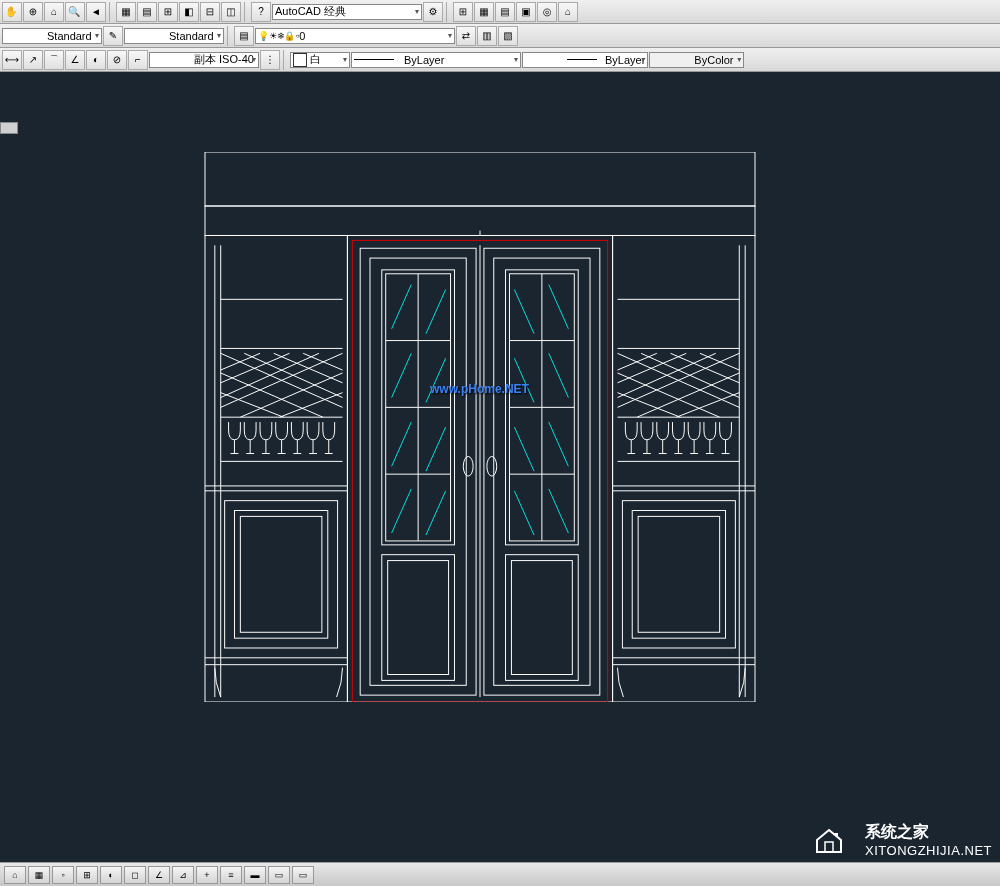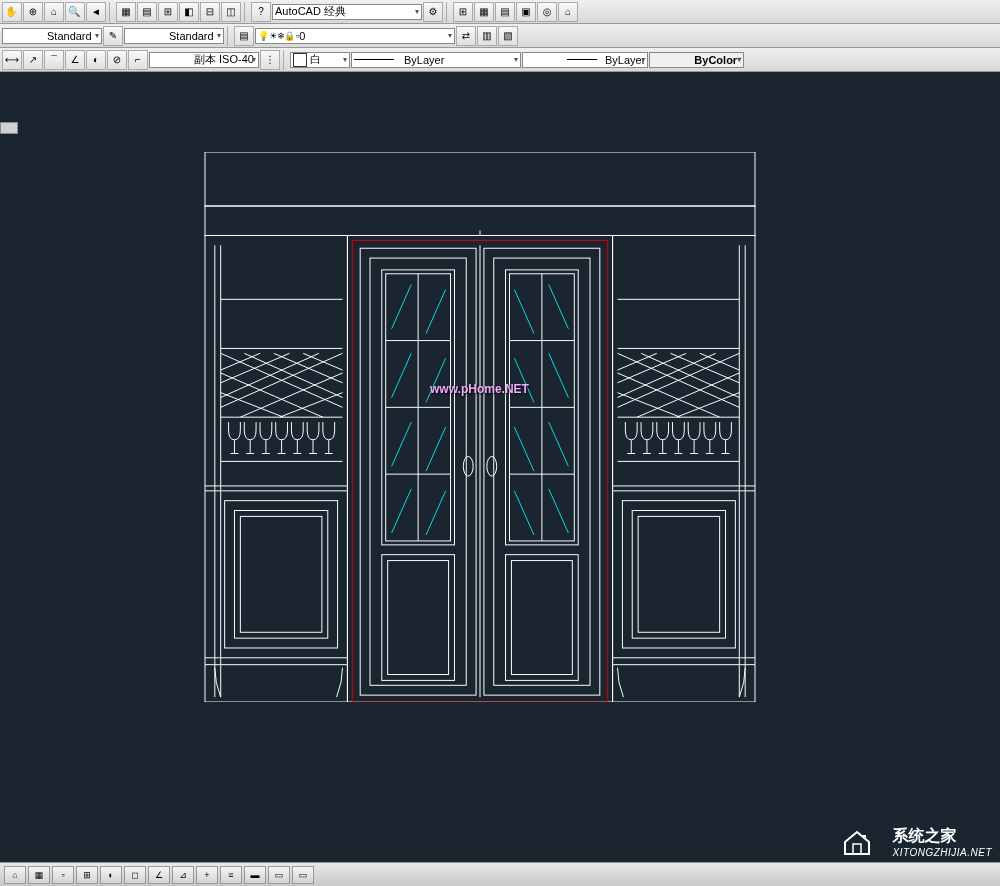--- a/index.html
+++ b/index.html
@@ -21,21 +21,21 @@
 
 .canvas-area { position: absolute; top: 72px; left: 0; right: 0; bottom: 24px; background: #1a2530; }
 .canvas-left-gutter { position: absolute; left: 0; top: 0; width: 18px; height: 100%; background: #1a2530; }
 .left-tab { position: absolute; left: 0; top: 50px; width: 18px; height: 12px; background: #d0d0d0; border: 1px solid #888; }
 
 .drawing { position: absolute; left: 200px; top: 80px; width: 560px; height: 550px; }
 .drawing line, .drawing rect, .drawing path, .drawing polyline, .drawing circle, .drawing ellipse { stroke: #fff; stroke-width: 1; fill: none; }
 .drawing .red { stroke: #d00; }
 .drawing .cyan { stroke: #00e0e0; }
 
-.watermark { position: absolute; color: #f0abfc; font-size: 12px; font-weight: bold; text-shadow: 1px 1px 2px #000; }
+.watermark { position: absolute; color: #3b82f6; font-size: 12px; font-weight: bold; text-shadow: 1px 1px 2px #000; }
 
 .statusbar { position: absolute; bottom: 0; left: 0; right: 0; height: 24px; background: linear-gradient(#e8e8e8,#c8c8c8); border-top: 1px solid #999; display: flex; align-items: center; padding: 0 4px; gap: 2px; }
 .status-btn { width: 22px; height: 18px; background: linear-gradient(#f4f4f4,#d4d4d4); border: 1px solid #999; cursor: pointer; display:inline-flex; align-items:center; justify-content:center; font-size:9px; }
 
 .logo-wm { position: absolute; right: 8px; bottom: 28px; color: #fff; font-size: 14px; display: flex; align-items: center; gap: 20px; }
 .house-icon { width: 32px; height: 28px; }
 </style>
 </head>
 <body>
 
@@ -104,21 +104,21 @@
     <span>白</span>
   </div>
   <div class="dropdown wide" style="min-width:170px;">
     <span style="border-top:1px solid #000;width:40px;display:inline-block;margin-right:10px;"></span>
     <span>ByLayer</span>
   </div>
   <div class="dropdown mid" style="min-width:120px;">
     <span style="border-top:1px solid #000;width:30px;display:inline-block;margin-right:8px;"></span>
     <span>ByLayer</span>
   </div>
-  <div class="dropdown mid" style="min-width:95px;background:#f0f0f0;font-weight:bold;">
+  <div class="dropdown mid" style="min-width:95px;background:#f0f0f0;">
       <span>ByColor</span>
     </div>
 </div>
 
 <div class="canvas-area">
   <div class="canvas-left-gutter">
     <div class="left-tab"></div>
   </div>
 
   <svg class="drawing" viewBox="0 0 560 560">
@@ -298,21 +298,21 @@
   <div class="watermark" style="left:430px; top:310px;">www.pHome.NET</div>
 </div>
 
 <div class="logo-wm">
   <svg class="house-icon" viewBox="0 0 32 28">
     <path d="M4 14 L16 4 L28 14 L28 26 L4 26 Z M20 8 L24 8 L24 11" fill="none" stroke="#fff" stroke-width="2"></path>
     <rect x="12" y="16" width="8" height="10" fill="none" stroke="#fff" stroke-width="1.5"></rect>
   </svg>
   <div>
     <div style="font-size:16px;font-weight:bold;">系统之家</div>
-    <div style="font-size:10px;letter-spacing:0.5px;font-style:italic;">XITONGZHIJIA.NET</div>
+    <div style="font-size:13px;letter-spacing:0.5px;">XITONGZHIJIA.NET</div>
   </div>
 </div>
 
 <div class="statusbar">
   <span class="status-btn">⌂</span>
   <span class="status-btn">▦</span>
   <span class="status-btn">▫</span>
   <span class="status-btn">⊞</span>
   <span class="status-btn">◐</span>
   <span class="status-btn">◻</span>

